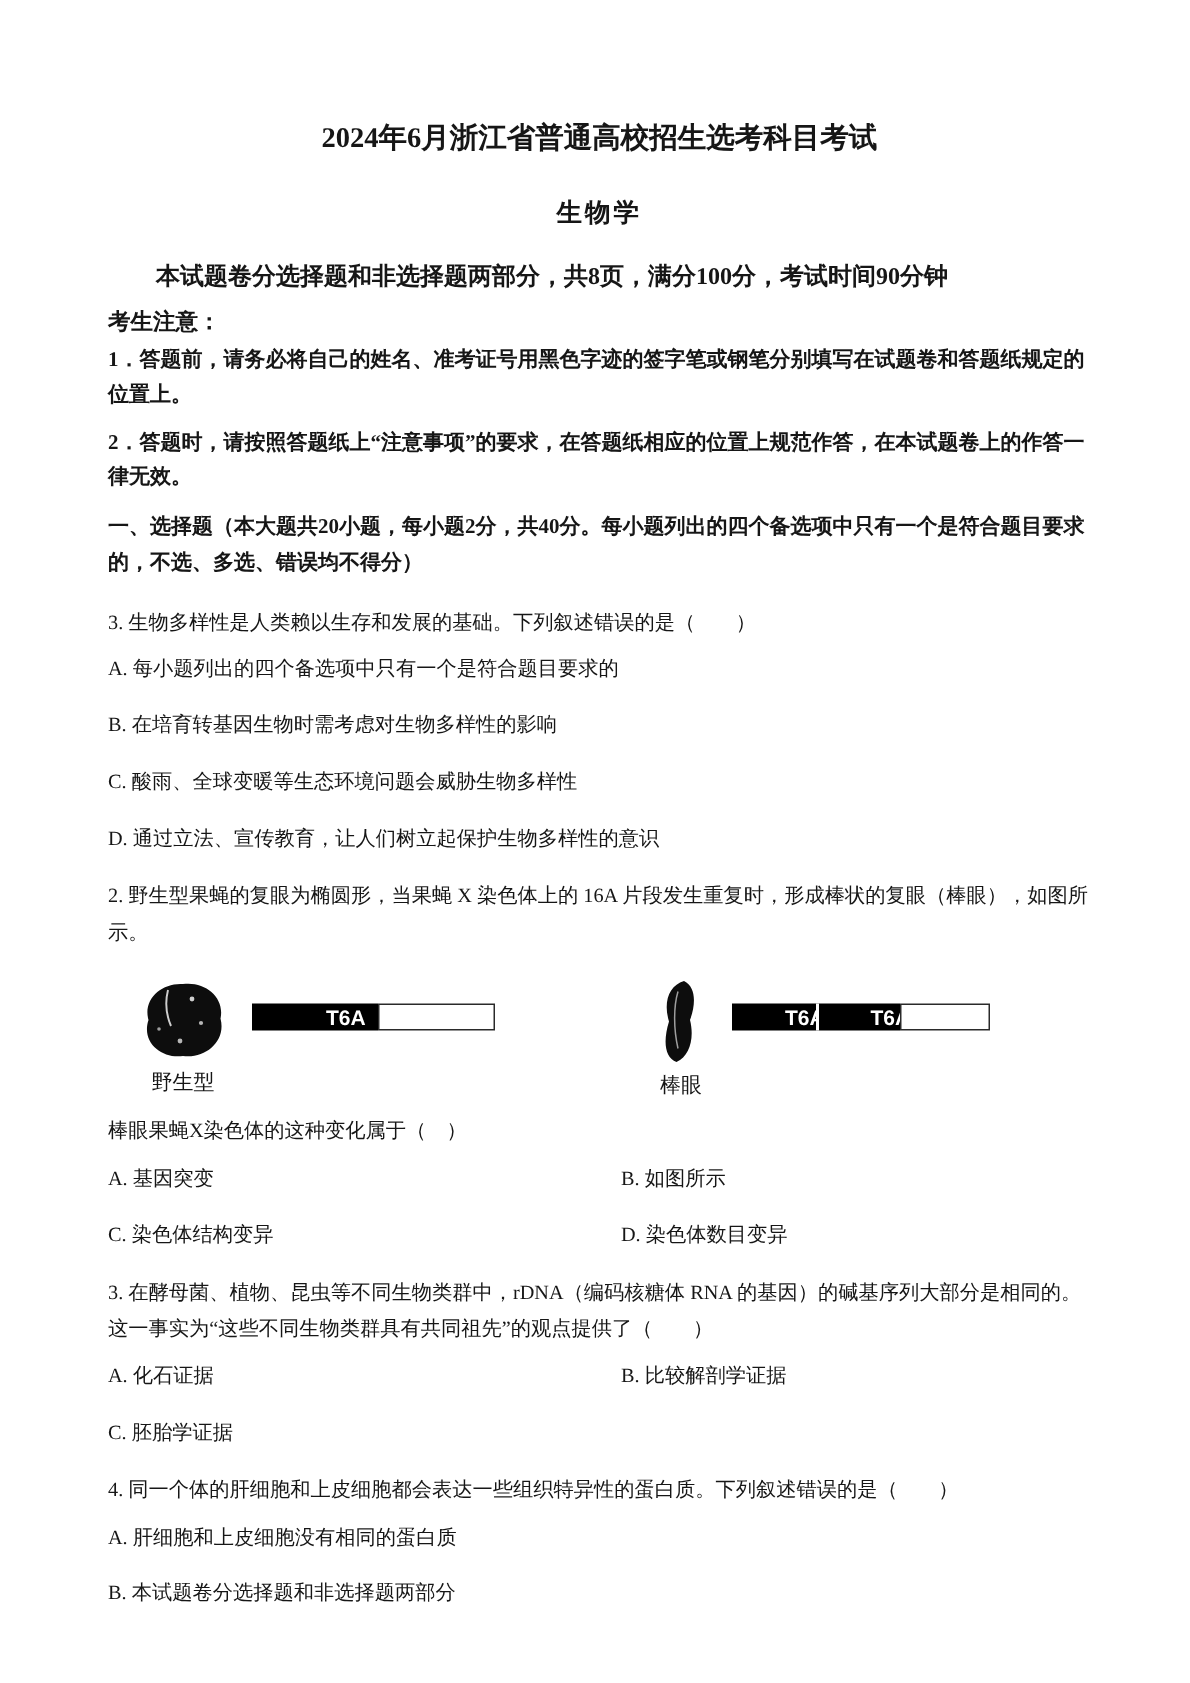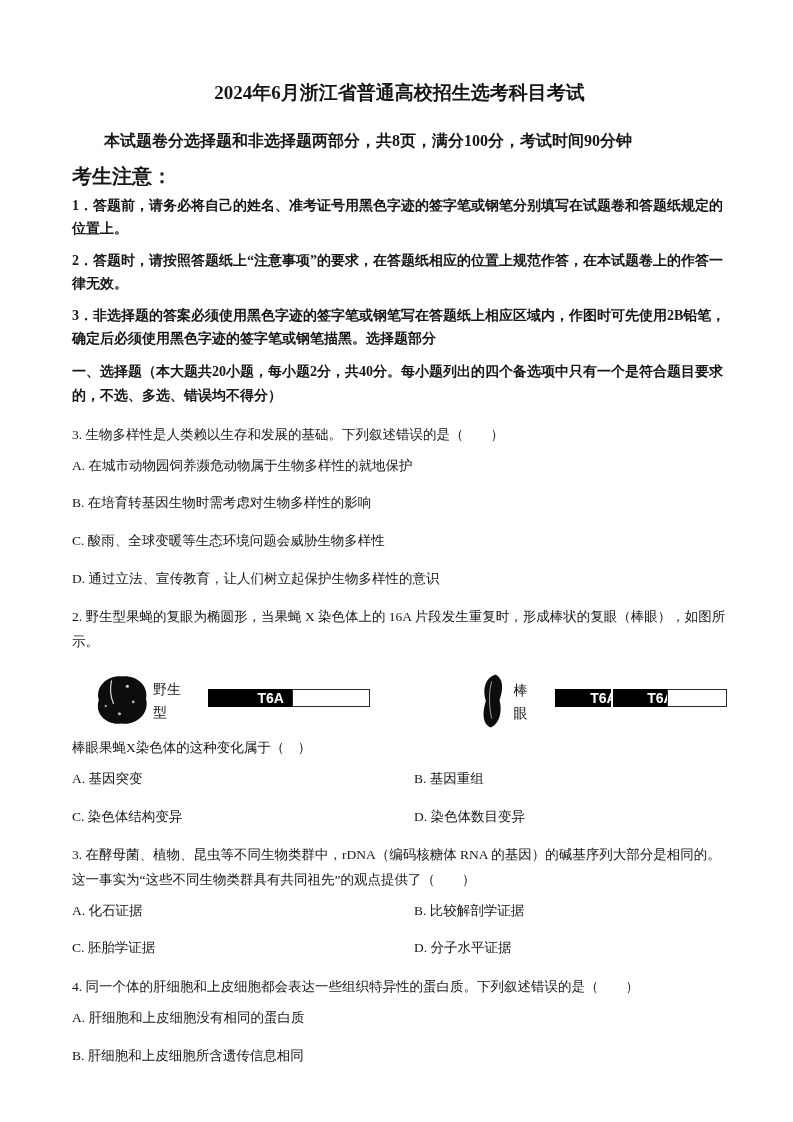--- a/index.html
+++ b/index.html
@@ -5,60 +5,60 @@
   html,body{margin:0;padding:0;background:#ffffff;}
   .page{
     width:793px;height:1122px;margin:16px auto;background:#ffffff;box-sizing:border-box;
     padding:56px 66px 30px 72px;
     font-family:"Liberation Serif","DejaVu Serif",serif;
     color:#161616;font-size:13.5px;line-height:1.6;position:relative;overflow:hidden;
   }
   .title{font-size:19px;font-weight:bold;text-align:center;margin:6px 0 20px;}
   .subject{font-size:17px;font-weight:bold;text-align:center;margin:0 0 16px;letter-spacing:2px;}
   .summary{font-weight:bold;font-size:16px;margin:0 0 6px;text-indent:2em;}
-  .notice-heading{font-weight:bold;font-size:20px;margin:0 0 2px;}
+  .notice-heading{font-weight:bold;font-size:15px;margin:0 0 2px;}
   .notice{font-weight:bold;font-size:14px;margin:0 0 9px;line-height:1.65;}
   .section-heading{font-weight:bold;font-size:14px;margin:2px 0 6px;line-height:1.75;}
   .stem{margin:14px 0 8px;line-height:1.8;}
   .opt{margin:0 0 16px;line-height:1.6;}
   .opt-grid{display:grid;grid-template-columns:342px 1fr;margin:0 0 16px;}
   .opt-grid .cell{line-height:1.6;}
 
   
   .figure{display:flex;align-items:flex-start;margin:18px 0 4px;padding-left:18px;}
-  .fly-group{display:flex;flex-direction:row;align-items:center;}
+  .fly-group{display:flex;flex-direction:column;align-items:center;}
   .fly-label{font-size:14px;margin-top:4px;}
   .bar-strip{display:flex;margin-left:14px;margin-top:17px;}
   .seg{height:18px;box-sizing:border-box;display:flex;align-items:center;justify-content:center;
        font-family:"Liberation Sans","DejaVu Sans",sans-serif;font-weight:bold;font-size:14px;padding-left:41px;}
   .seg.black{background:#000;color:#fff;width:84px;}
   .seg.black + .seg.black{border-left:2px solid #fff;width:56px;}
   .seg.black.first-bar{width:56px;}
   .seg.white{background:#fff;border:1px solid #2a2a2a;width:78px;}
   .seg.white.narrow{width:60px;}
   .gap-between-flies{width:104px;flex:none;}
 </style>
 </head>
 <body>
 
 <div class="page">
 
   <div class="title">2024年6月浙江省普通高校招生选考科目考试</div>
+  <div class="subject">生物学</div>
 
   <div class="summary">本试题卷分选择题和非选择题两部分，共8页，满分100分，考试时间90分钟</div>
   <div class="notice-heading">考生注意：</div>
   <div class="notice">1．答题前，请务必将自己的姓名、准考证号用黑色字迹的签字笔或钢笔分别填写在试题卷和答题纸规定的位置上。</div>
   <div class="notice">2．答题时，请按照答题纸上“注意事项”的要求，在答题纸相应的位置上规范作答，在本试题卷上的作答一律无效。</div>
-  <div class="notice">3．非选择题的答案必须使用黑色字迹的签字笔或钢笔写在答题纸上相应区域内，作图时可先使用2B铅笔，确定后必须使用黑色字迹的签字笔或钢笔描黑。选择题部分</div>
 
   <div class="section-heading">一、选择题（本大题共20小题，每小题2分，共40分。每小题列出的四个备选项中只有一个是符合题目要求的，不选、多选、错误均不得分）</div>
 
   <div>
     <div class="stem">3. 生物多样性是人类赖以生存和发展的基础。下列叙述错误的是（　　）</div>
-    <div class="opt">A. 在城市动物园饲养濒危动物属于生物多样性的就地保护</div>
+    <div class="opt">A. 每小题列出的四个备选项中只有一个是符合题目要求的</div>
     <div class="opt">B. 在培育转基因生物时需考虑对生物多样性的影响</div>
     <div class="opt">C. 酸雨、全球变暖等生态环境问题会威胁生物多样性</div>
     <div class="opt">D. 通过立法、宣传教育，让人们树立起保护生物多样性的意识</div>
   </div>
 
   <div>
     <div class="stem">2. 野生型果蝇的复眼为椭圆形，当果蝇 X 染色体上的 16A 片段发生重复时，形成棒状的复眼（棒眼），如图所示。</div>
 
     <div class="figure">
       <div class="fly-group">
@@ -92,39 +92,38 @@
         <div class="seg black first-bar">T6A</div>
         <div class="seg black">T6A</div>
         <div class="seg white narrow"></div>
       </div>
     </div>
 
     <div class="stem" style="margin-top:6px;">棒眼果蝇X染色体的这种变化属于（　）</div>
 
     <div class="opt-grid">
       <div class="cell">A. 基因突变</div>
-      <div class="cell">B. 基因重组</div>
+      <div class="cell">B. 如图所示</div>
     </div>
     <div class="opt-grid">
       <div class="cell">C. 染色体结构变异</div>
       <div class="cell">D. 染色体数目变异</div>
     </div>
   </div>
 
   <div>
     <div class="stem">3. 在酵母菌、植物、昆虫等不同生物类群中，rDNA（编码核糖体 RNA 的基因）的碱基序列大部分是相同的。这一事实为“这些不同生物类群具有共同祖先”的观点提供了（　　）</div>
     <div class="opt-grid">
       <div class="cell">A. 化石证据</div>
       <div class="cell">B. 比较解剖学证据</div>
     </div>
     <div class="opt-grid">
       <div class="cell">C. 胚胎学证据</div>
-      <div class="cell">D. 分子水平证据</div>
     </div>
   </div>
 
   <div>
     <div class="stem">4. 同一个体的肝细胞和上皮细胞都会表达一些组织特异性的蛋白质。下列叙述错误的是（　　）</div>
     <div class="opt">A. 肝细胞和上皮细胞没有相同的蛋白质</div>
-    <div class="opt">B. 肝细胞和上皮细胞所含遗传信息相同</div>
+    <div class="opt">B. 本试题卷分选择题和非选择题两部分</div>
   </div>
 
 </div>
 
 </body></html>

